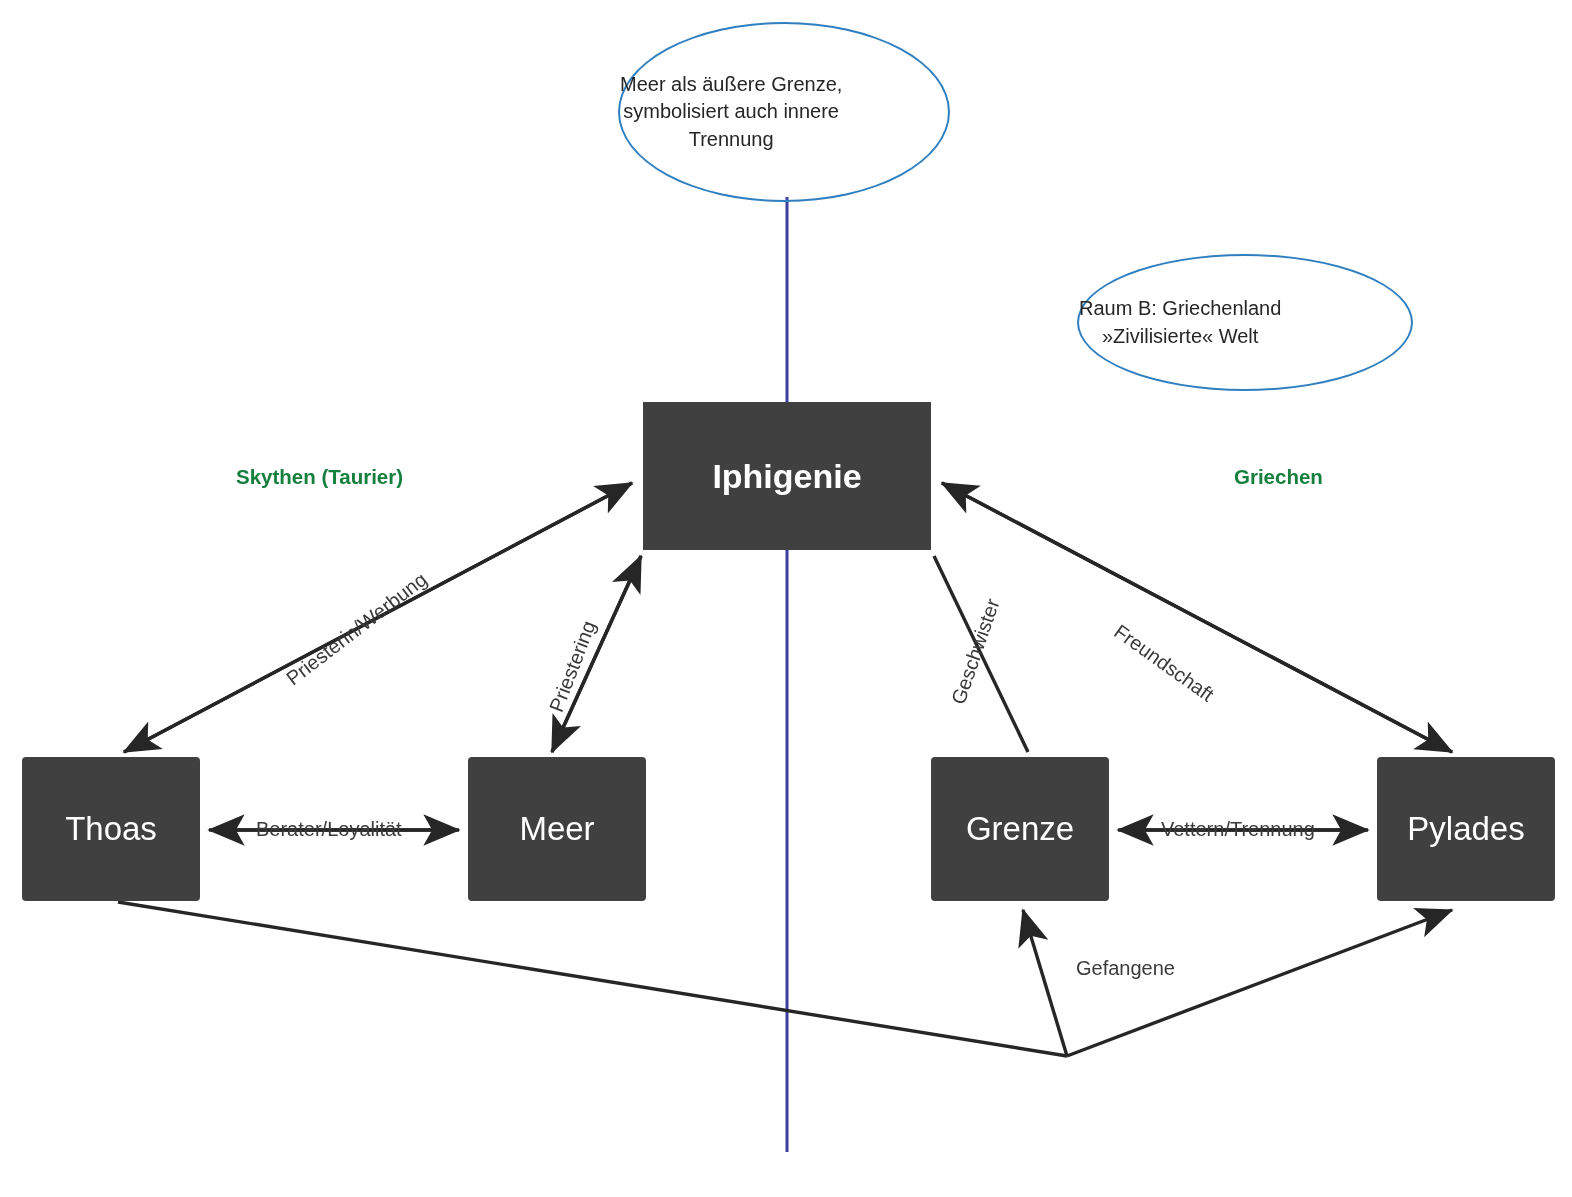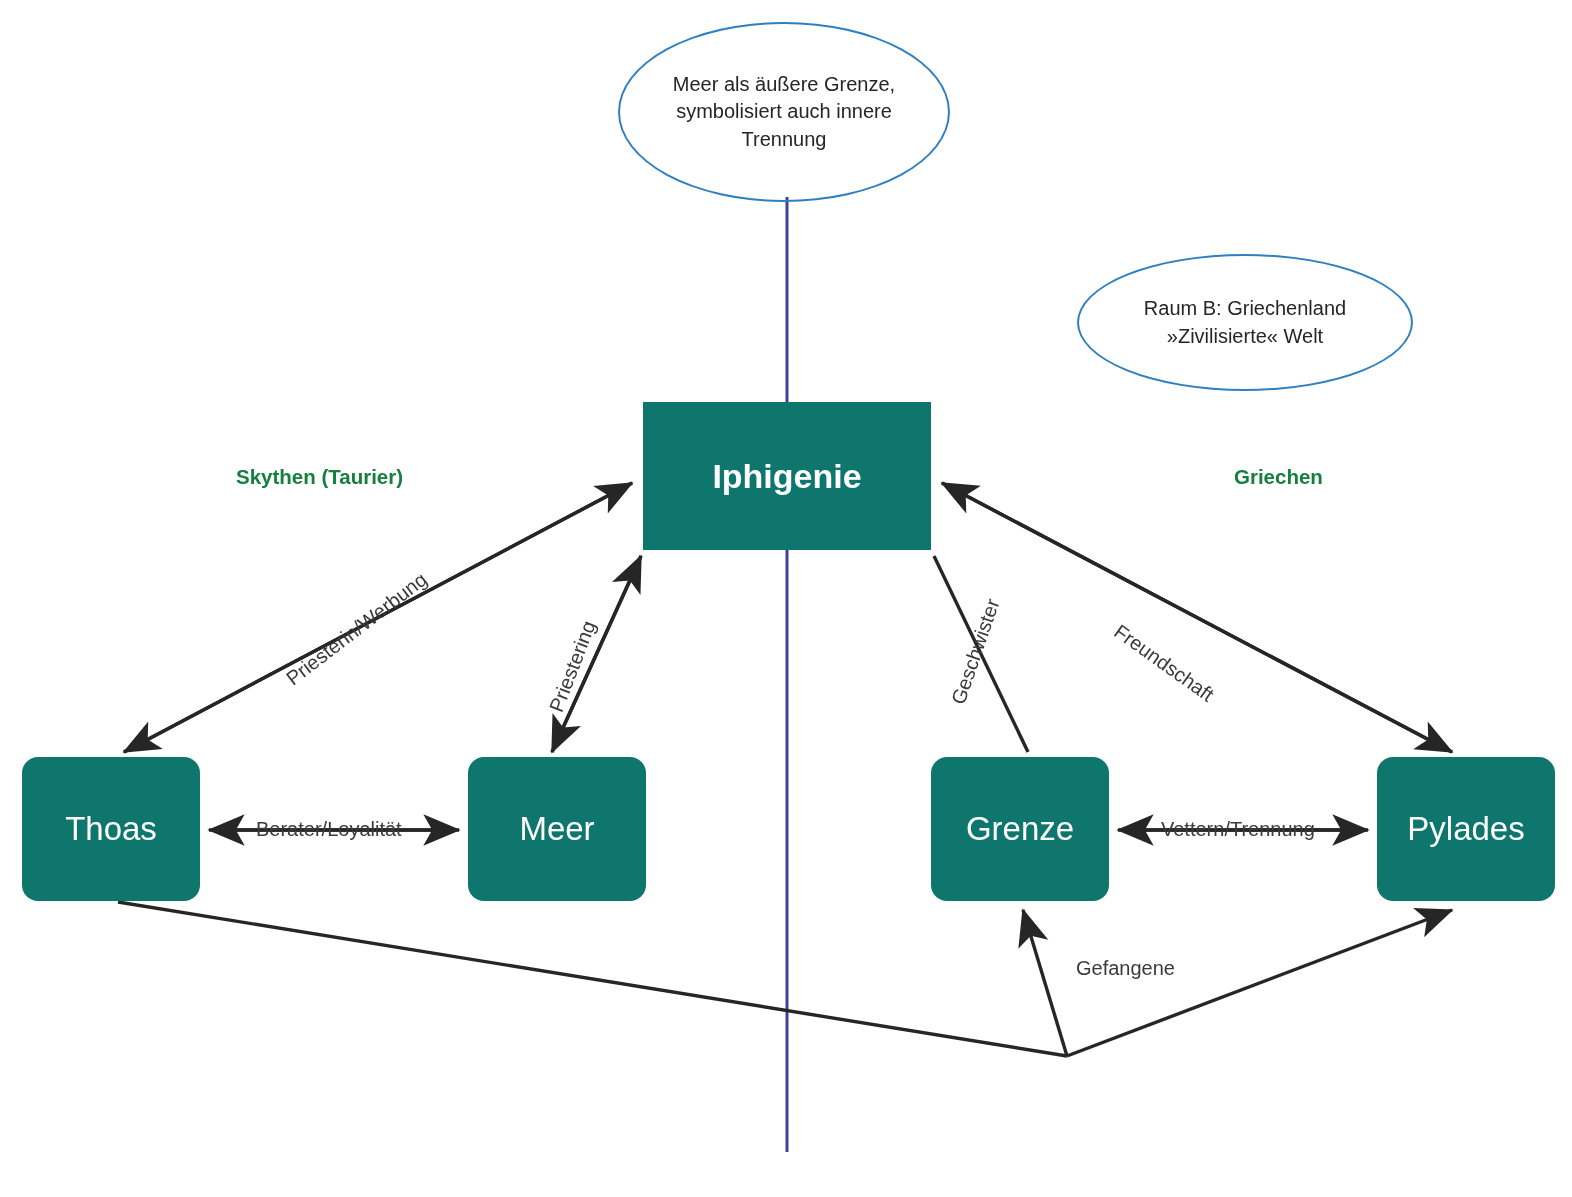--- a/index.html
+++ b/index.html
@@ -19,58 +19,57 @@
   }
   #wire {
     position: absolute;
     left: 0;
     top: 0;
     width: 1572px;
     height: 1197px;
   }
   .node {
     position: absolute;
-    background: #0f766e;
+    background: #404040;
     color: #ffffff;
     display: flex;
     align-items: center;
     justify-content: center;
     text-align: center;
     box-sizing: border-box;
   }
   .node-main {
     left: 643px;
     top: 402px;
     width: 288px;
     height: 148px;
     border-radius: 0px;
     font-size: 34px;
     font-weight: bold;
   }
   .node-sub {
     width: 178px;
     height: 144px;
-    border-radius: 16px;
+    border-radius: 4px;
     font-size: 33px;
     font-weight: normal;
     top: 757px;
   }
   .n-thoas   { left: 22px; }
   .n-arkas   { left: 468px; }
   .n-orest   { left: 931px; }
   .n-pylades { left: 1377px; }
 
   .ellipse {
     position: absolute;
     border: 2.5px solid #2f7fc1;
     border-radius: 50%;
     background: transparent;
     display: flex;
     align-items: center;
-    justify-content: center;
     text-align: center;
     color: #262626;
     font-size: 20px;
     line-height: 1.38;
     box-sizing: border-box;
     white-space: pre-line;
   }
   .e-sea  { left: 618px; top: 22px;  width: 332px; height: 180px; }
   .e-a    { left: 163px; top: 243px; width: 332px; height: 155px; }
   .e-b    { left: 1077px; top: 254px; width: 336px; height: 137px; }

